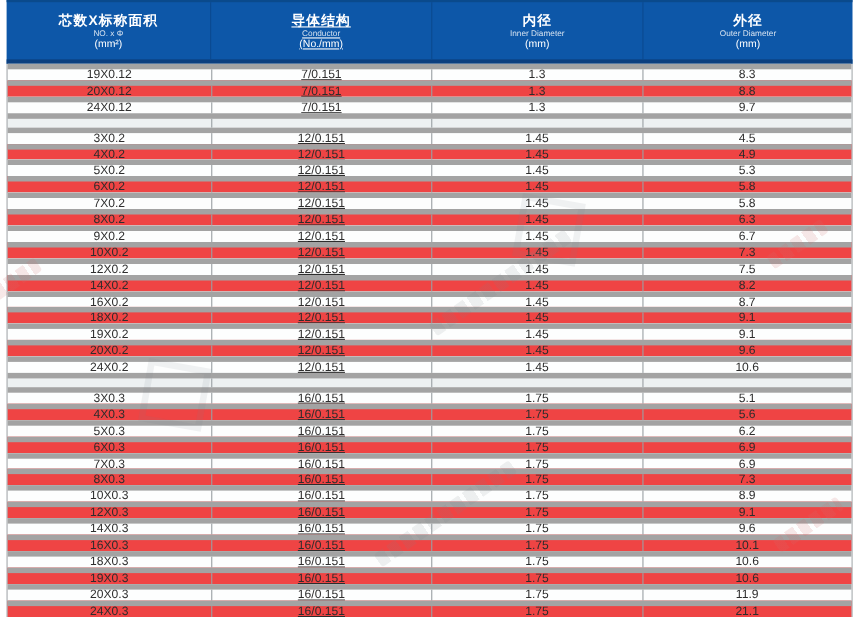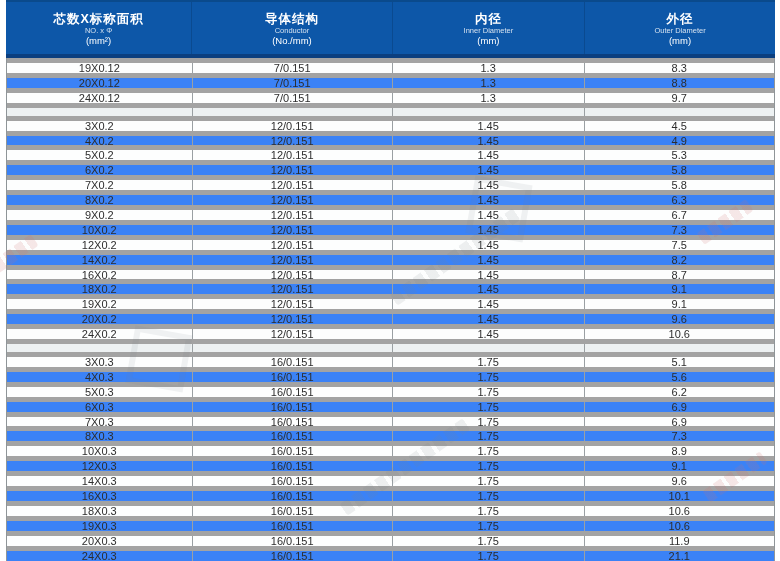--- a/index.html
+++ b/index.html
@@ -35,32 +35,32 @@
     border-left:1px solid #8f9598;
     border-right:1px solid #8f9598;
     border-bottom:1px solid #8f9598;
     box-sizing:border-box;
   }
   .trow{
     display:flex;height:14.9px;box-sizing:border-box;
     border-top:5px solid #a3a3a3;
     background:#fdfefe;
   }
-  .trow.stripe{background:#3b82f6;}
+  .trow.stripe{background:#ef4444;}
   .trow.sep{height:13px;background:#edf1f2;}
   .tcell{
     display:flex;align-items:center;justify-content:center;
     font-size:11px;color:#2d2d2d;
     border-right:1px solid #9aa0a3;
     box-sizing:border-box;
     overflow:hidden;
   }
   .tcell:last-child{border-right:none;}
   .c1{width:24.2%;}
-  .c2{width:26.1%;}
+  .c2{width:26.1%;text-decoration:underline;}
   .c3{width:25.0%;}
   .c4{width:24.7%;}
   
   .wm{
     position:absolute;pointer-events:none;z-index:5;
     transform:rotate(-35deg);
   }
   .wm-diamond{
     border:6px solid rgba(120,130,135,0.10);
     width:46px;height:46px;transform:rotate(45deg);

